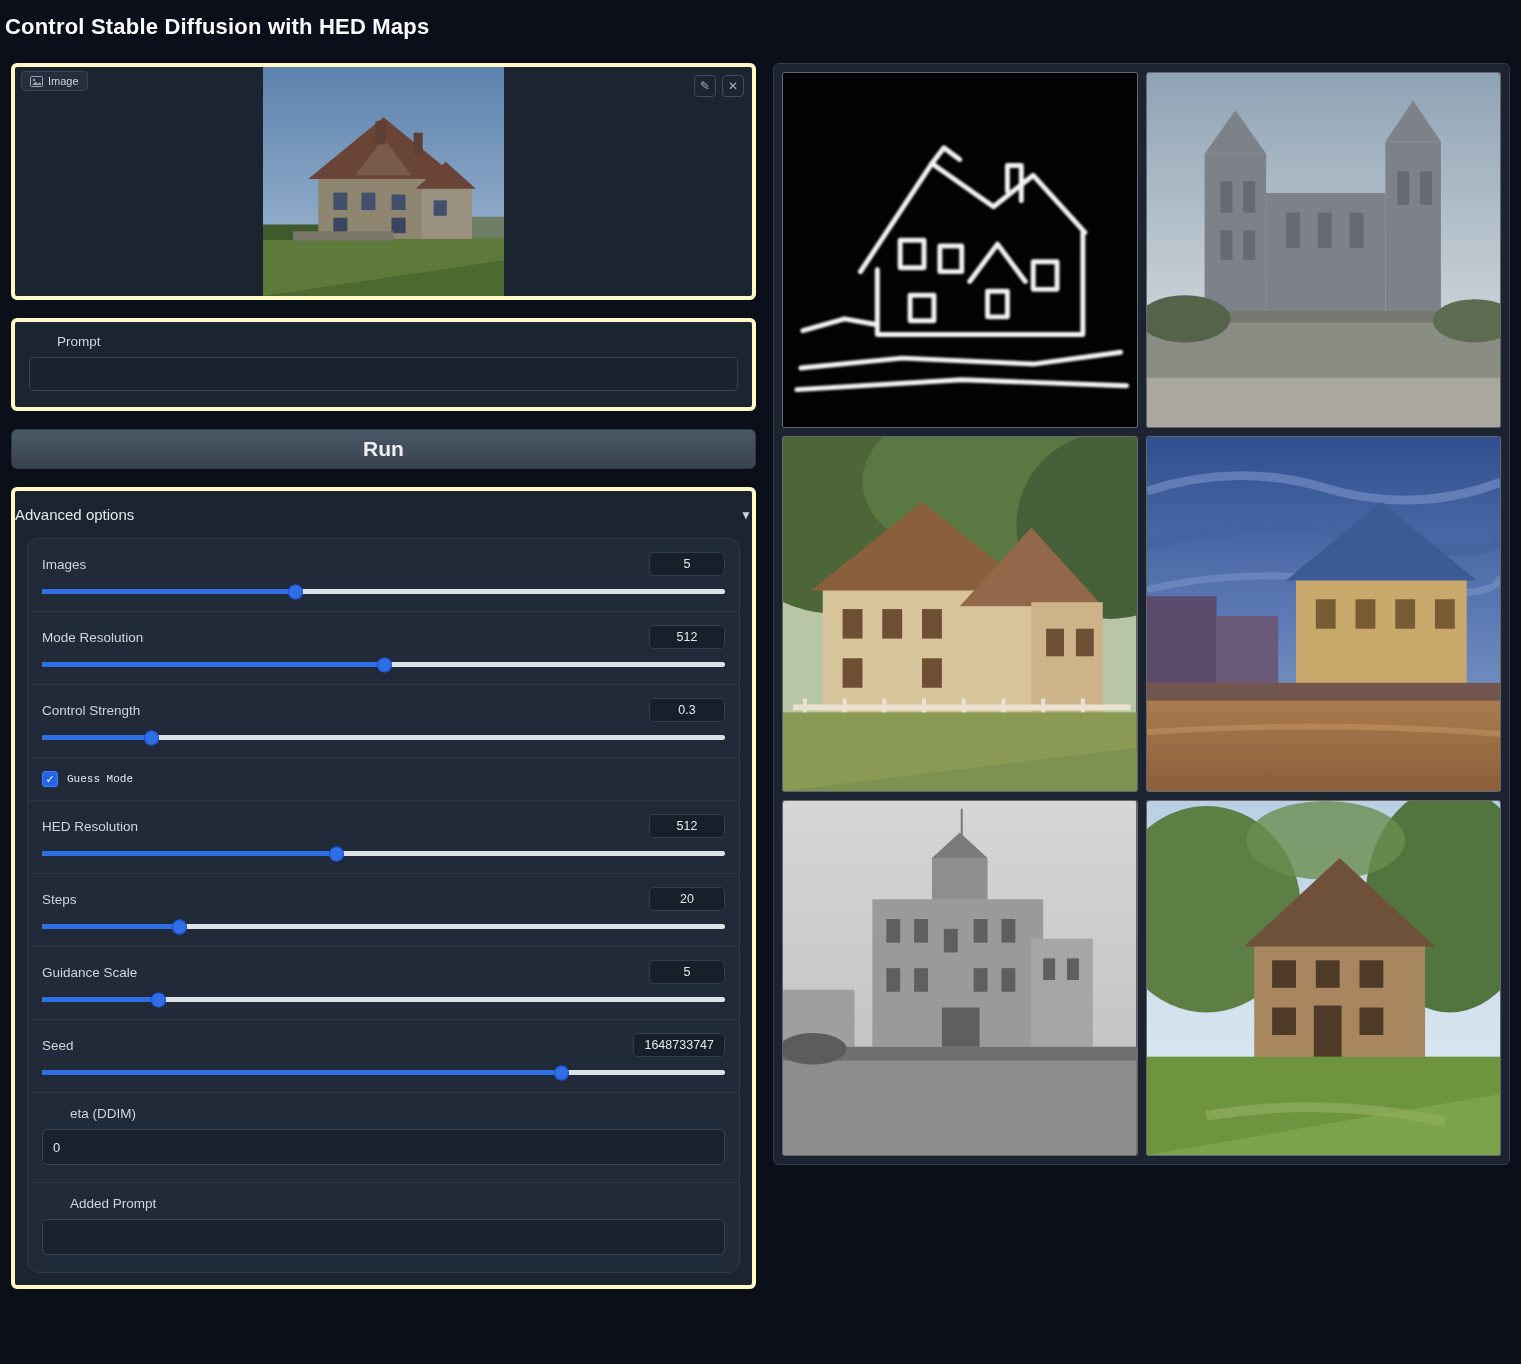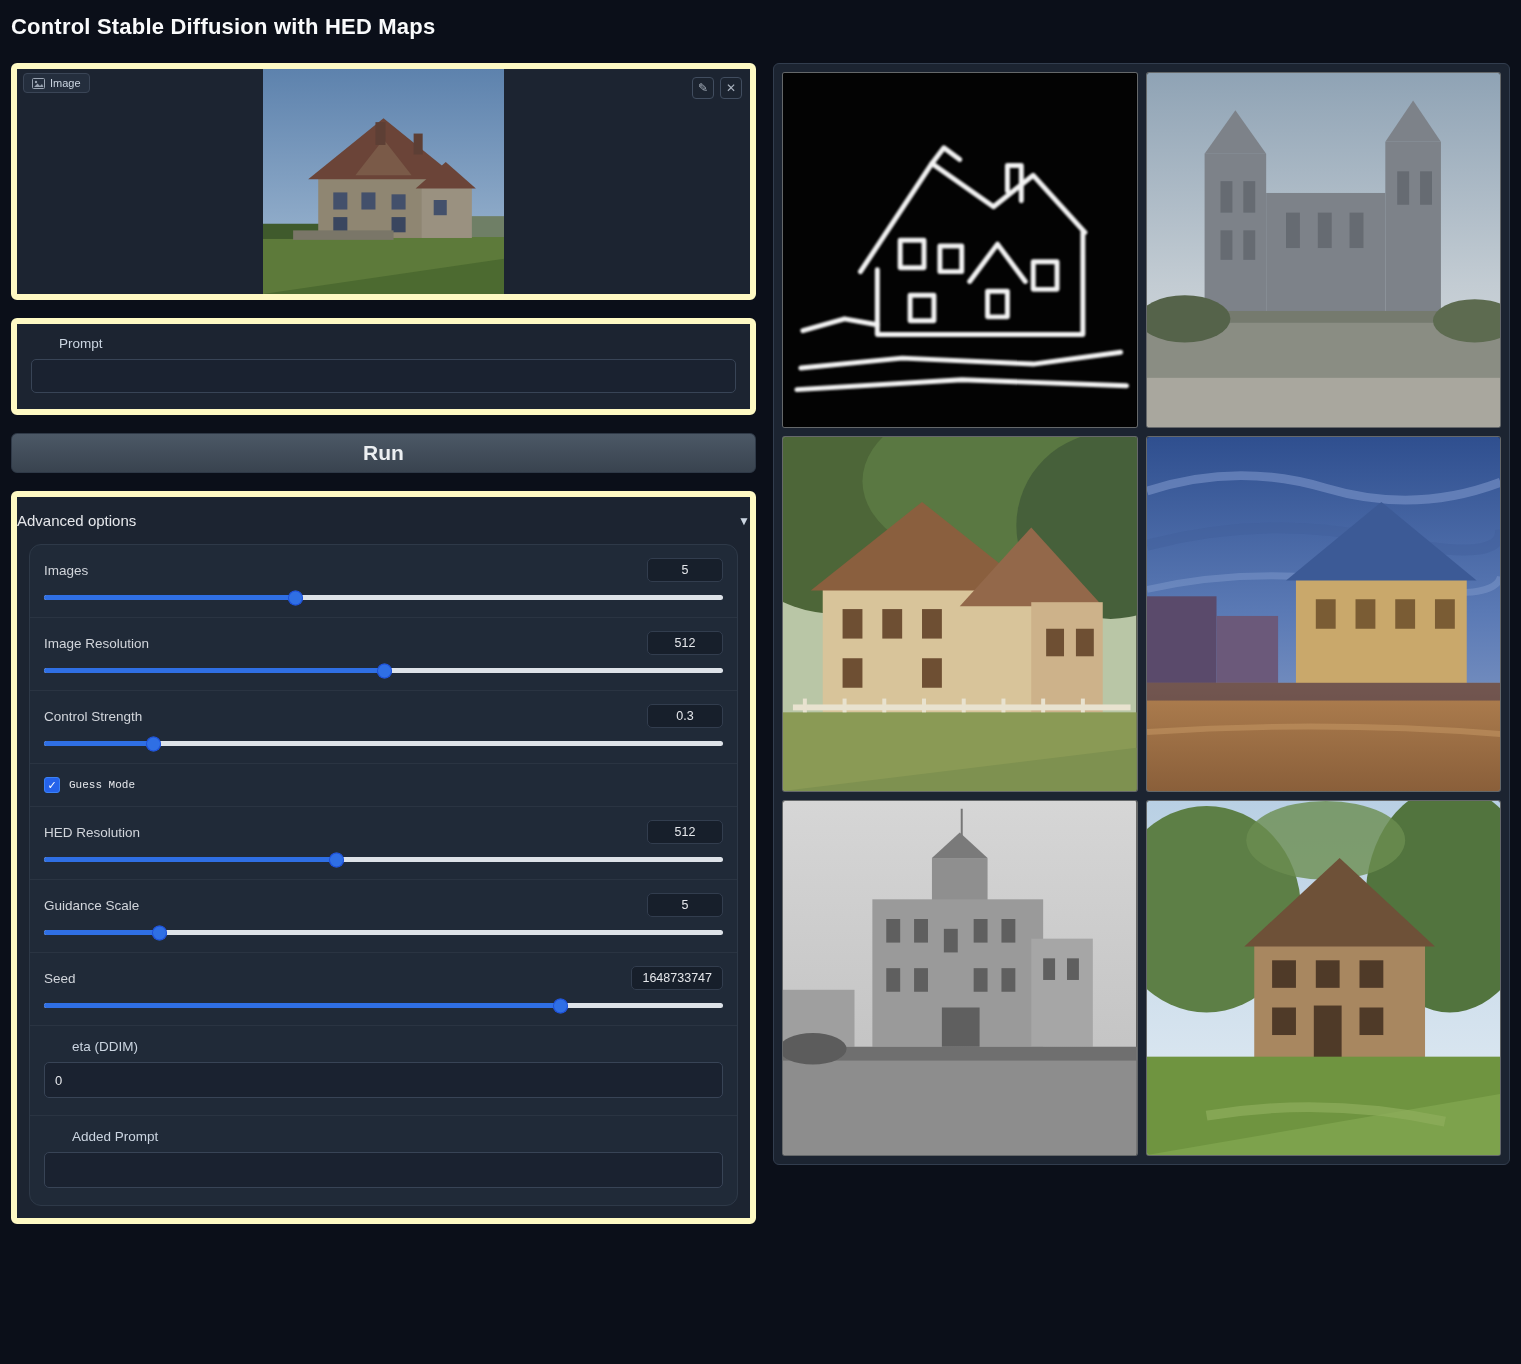--- a/index.html
+++ b/index.html
@@ -1,24 +1,24 @@
 <!DOCTYPE html>
 <html><head>
 <meta charset="utf-8">
 <style>
   * { box-sizing: border-box; margin: 0; padding: 0; }
   html,body { background:#0b0f19; }
   body { font-family:"Liberation Sans", sans-serif; color:#e5e7eb; }
   .app { position:relative; width:1521px; height:1364px; overflow:hidden; }
 
-  .page-title { position:absolute; left:11px; top:14px; font-size:22px; font-weight:bold; color:#f9fafb; letter-spacing:.2px; }
+  .page-title { position:absolute; left:5px; top:14px; font-size:22px; font-weight:bold; color:#f9fafb; letter-spacing:.2px; }
 
   .left-col { position:absolute; left:11px; top:63px; width:745px; display:flex; flex-direction:column; gap:18px; }
 
-  .block { background:#1c2431; border:6px solid #fef9c3; border-radius:6px; }
+  .block { background:#1c2431; border:4px solid #fef9c3; border-radius:6px; }
 
   
   .image-block { position:relative; height:237px; display:flex; align-items:stretch; justify-content:center; overflow:hidden; }
   .image-badge { position:absolute; top:4px; left:6px; display:flex; align-items:center; gap:5px;
     background:#242e3d; border:1px solid #3a4556; border-radius:4px; padding:3px 8px; font-size:11px; color:#cbd5e1; z-index:3; }
   .image-tools { position:absolute; top:8px; right:8px; display:flex; gap:6px; z-index:3; }
   .tool-btn { width:22px; height:22px; display:flex; align-items:center; justify-content:center;
     background:rgba(28,36,49,.6); border:1px solid #414d5f; border-radius:4px; color:#aab3bf; font-size:12px; cursor:pointer; }
   .photo-wrap { width:241px; height:100%; }
   .photo-wrap svg { width:100%; height:100%; display:block; }
@@ -142,21 +142,21 @@
           </div>
           <div class="track">
             <div class="fill" style="width: 37%;">
                 <div class="thumb"></div>
               </div>
           </div>
         </div>
 
         <div class="form-row">
           <div class="slider-head">
-            <span class="slider-label">Image Resolution</span>
+            <span class="slider-label">Mode Resolution</span>
             <div class="num-box">512</div>
           </div>
           <div class="track">
             <div class="fill" style="width: 50%;">
                 <div class="thumb"></div>
               </div>
           </div>
         </div>
 
         <div class="form-row">
@@ -183,20 +183,31 @@
             <span class="slider-label">HED Resolution</span>
             <div class="num-box">512</div>
           </div>
           <div class="track">
             <div class="fill" style="width: 43%;">
                 <div class="thumb"></div>
               </div>
           </div>
         </div>
 
+        <div class="form-row">
+          <div class="slider-head">
+            <span class="slider-label">Steps</span>
+            <div class="num-box">20</div>
+          </div>
+          <div class="track">
+            <div class="fill" style="width: 20%;">
+                <div class="thumb"></div>
+              </div>
+          </div>
+        </div>
 
         <div class="form-row">
           <div class="slider-head">
             <span class="slider-label">Guidance Scale</span>
             <div class="num-box">5</div>
           </div>
           <div class="track">
             <div class="fill" style="width: 17%;">
                 <div class="thumb"></div>
               </div>

